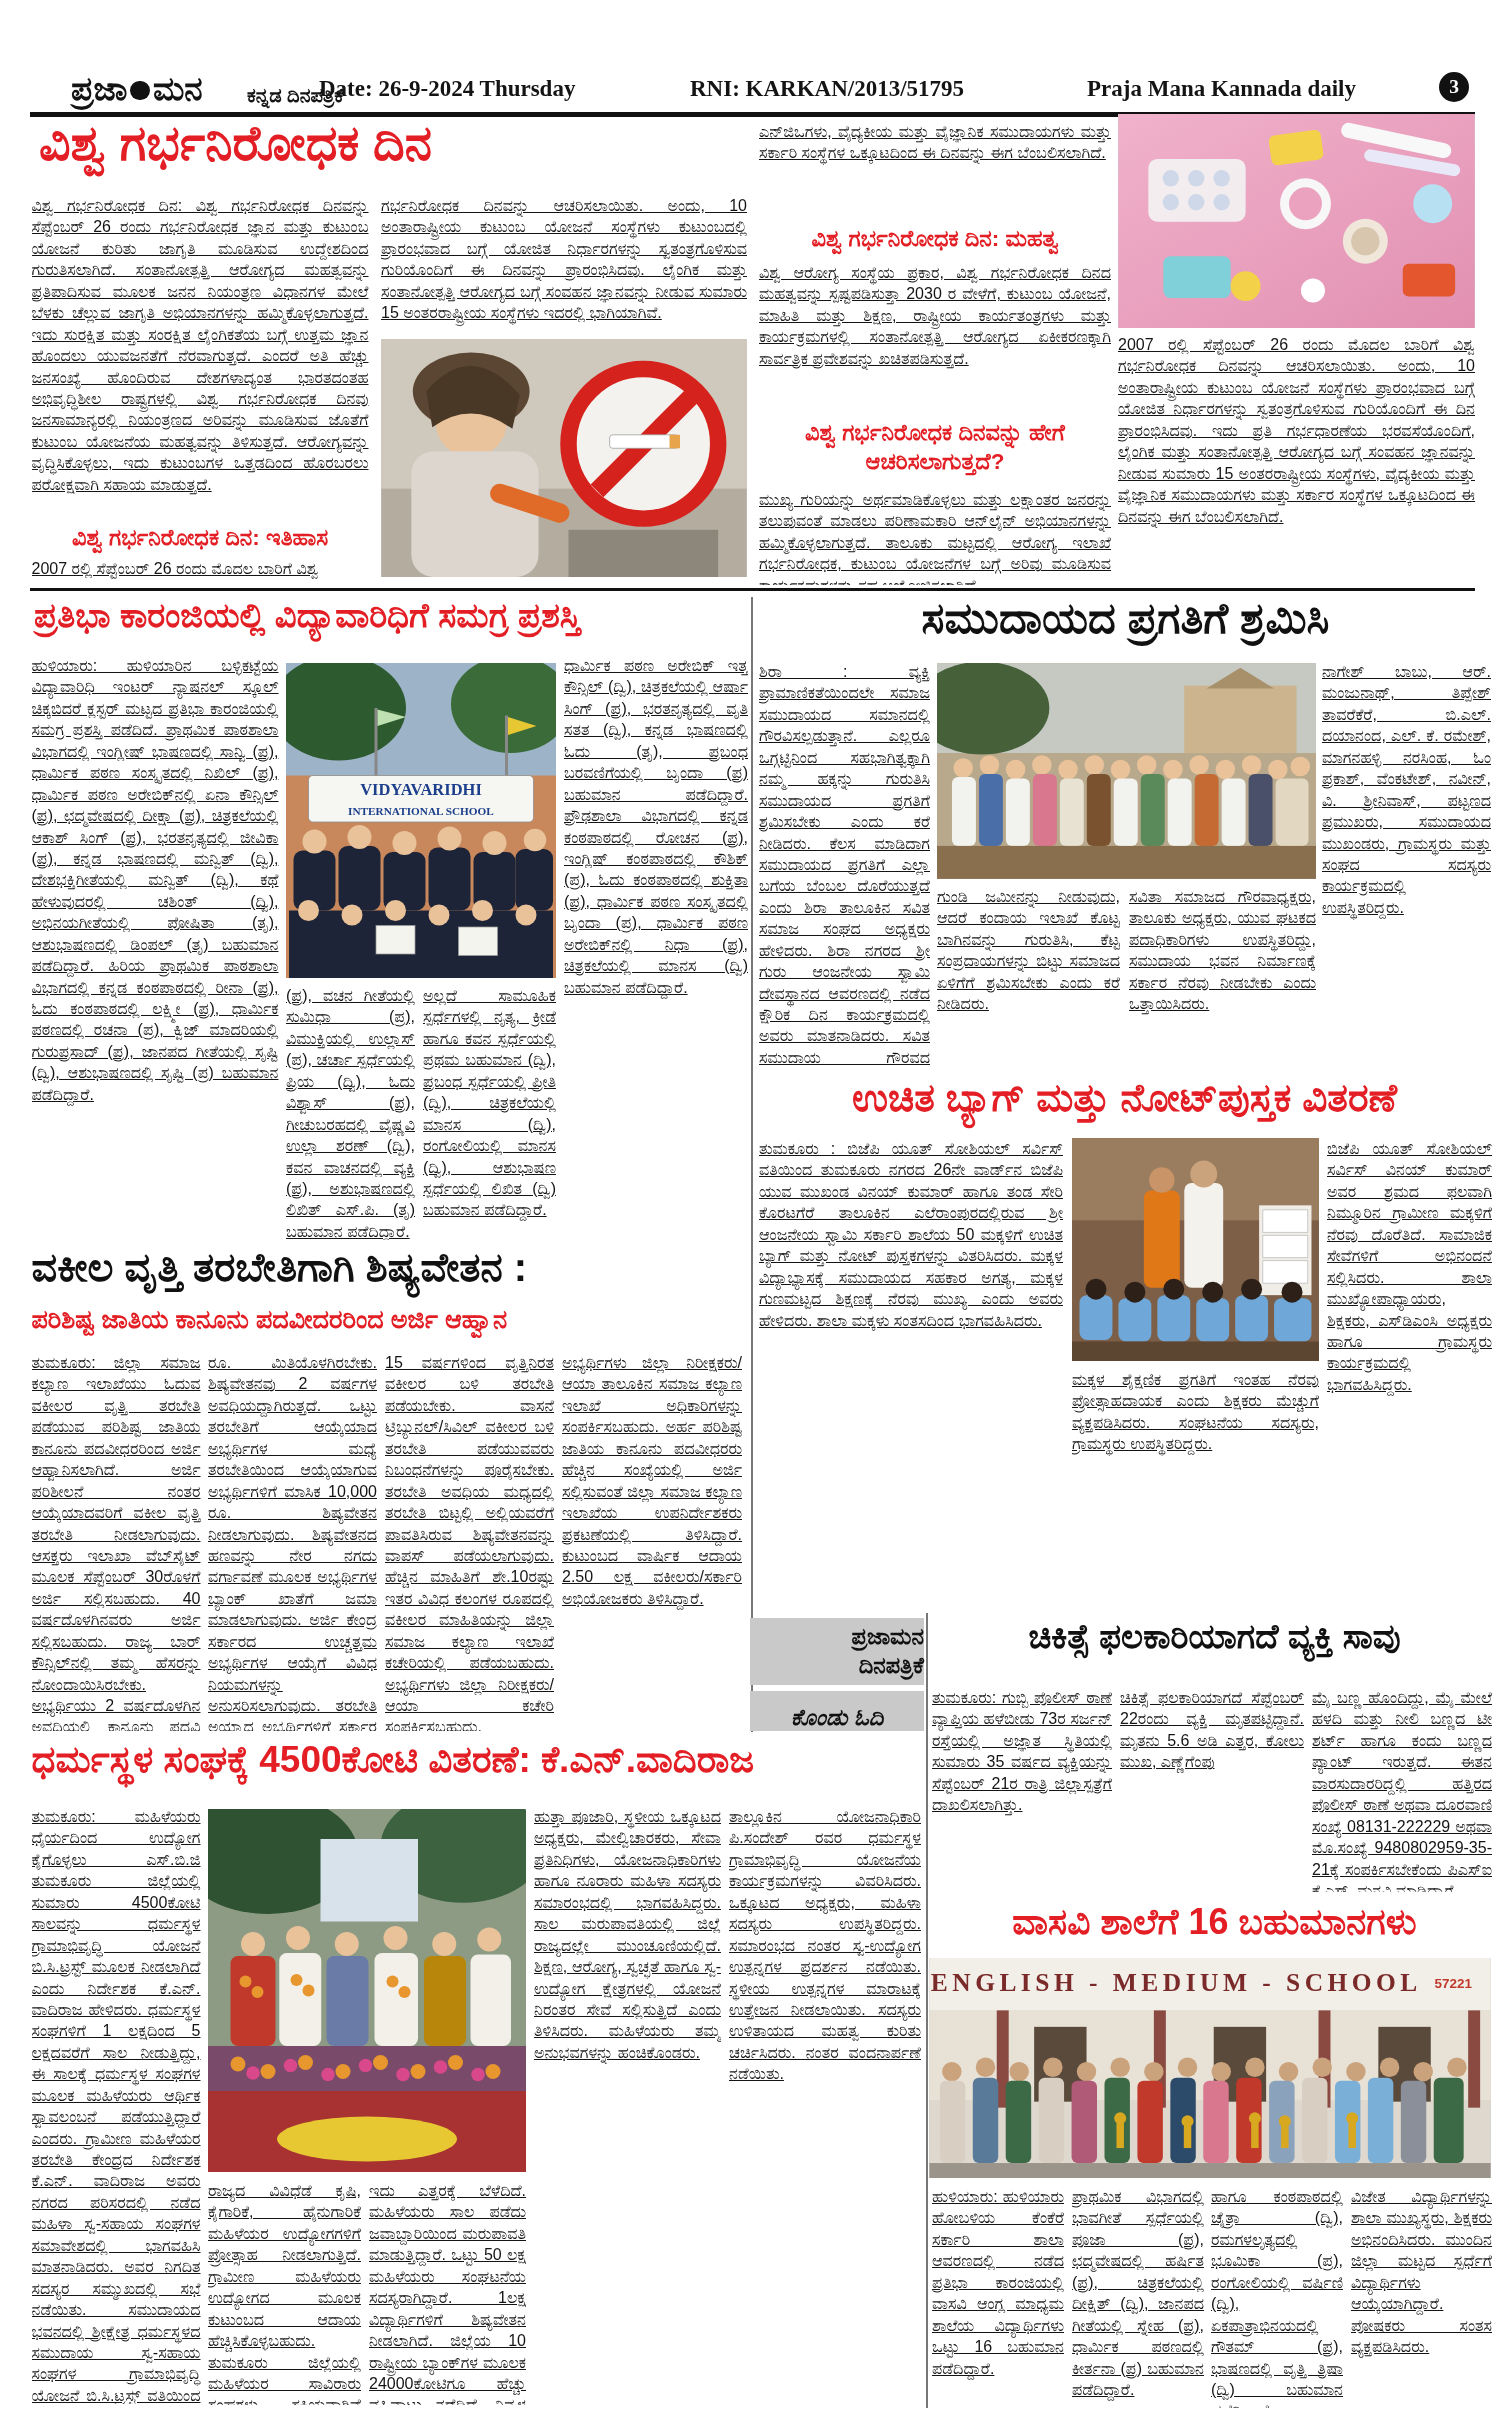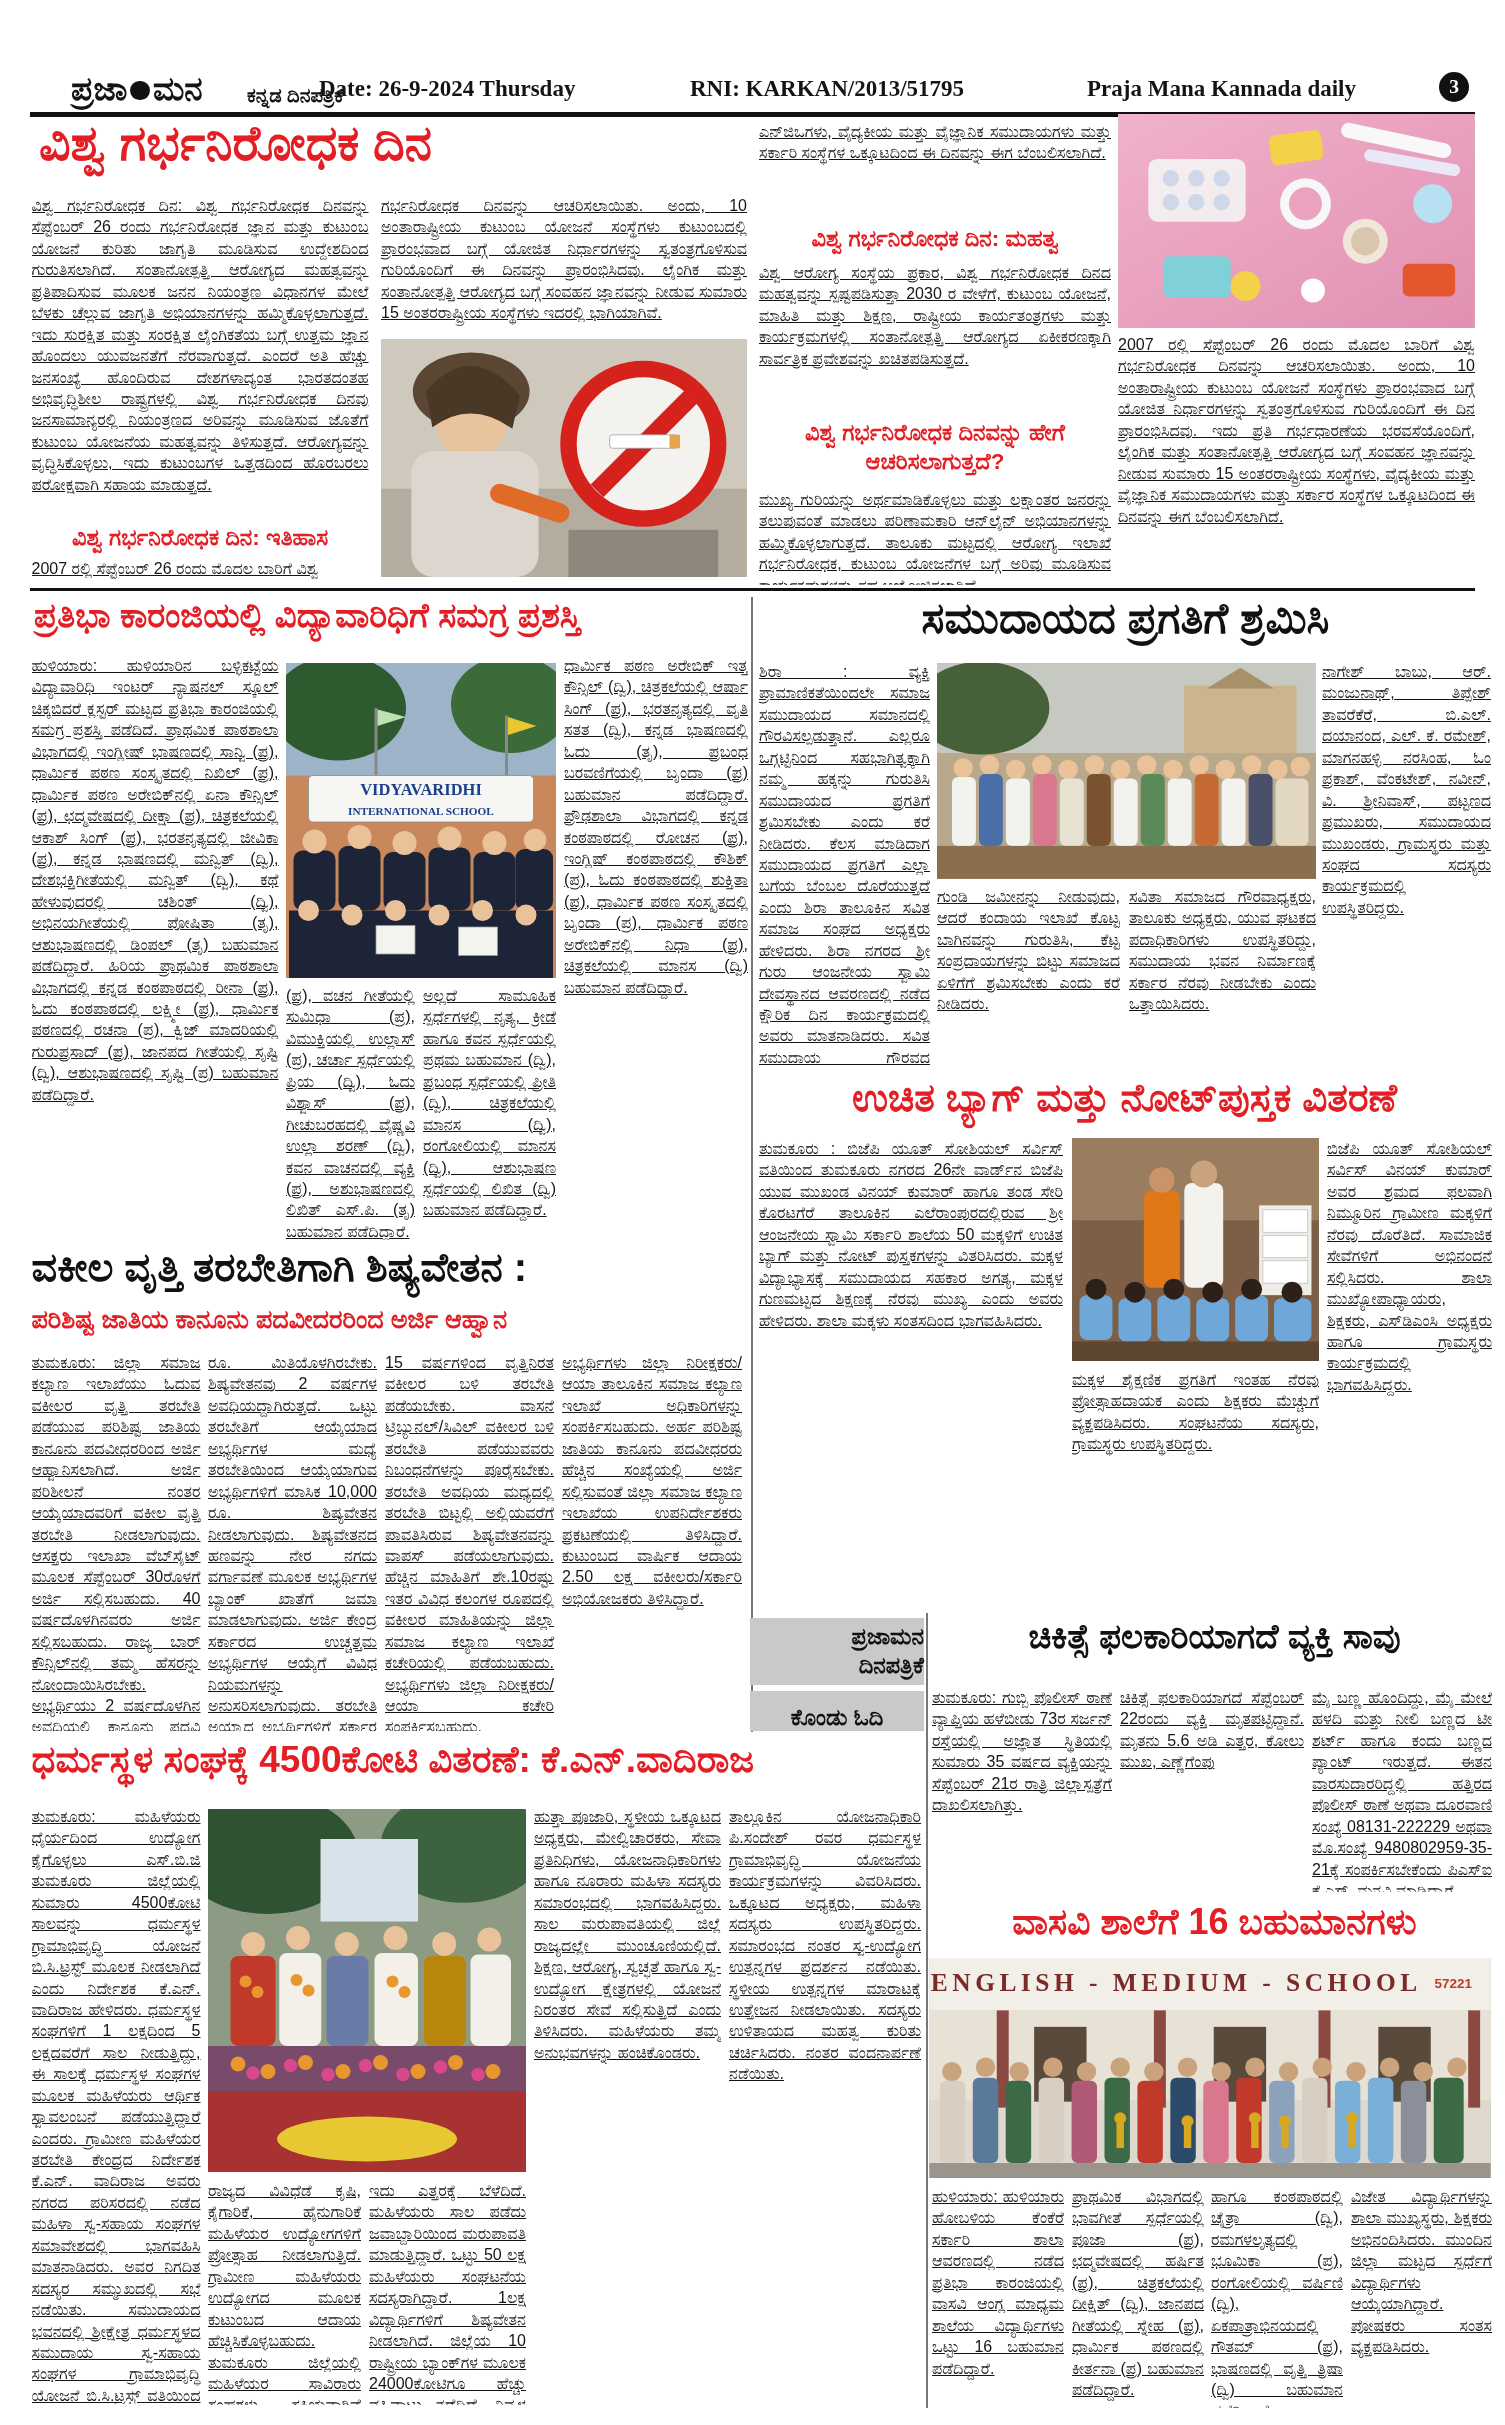--- a/index.html
+++ b/index.html
@@ -241,21 +241,21 @@
   <div class="abs head-red" style="left:31.5px;top:1307px;width:570px;font-size:25.5px;line-height:1;">ಪರಿಶಿಷ್ಟ ಜಾತಿಯ ಕಾನೂನು ಪದವೀದರರಿಂದ ಅರ್ಜಿ ಆಹ್ವಾನ</div>
   <div class="abs txt" style="left:31.5px;top:1352px;width:169px;height:379px;">ತುಮಕೂರು: ಜಿಲ್ಲಾ ಸಮಾಜ ಕಲ್ಯಾಣ ಇಲಾಖೆಯು ಓದುವ ವಕೀಲರ ವೃತ್ತಿ ತರಬೇತಿ ಪಡೆಯುವ ಪರಿಶಿಷ್ಟ ಜಾತಿಯ ಕಾನೂನು ಪದವೀಧರರಿಂದ ಅರ್ಜಿ ಆಹ್ವಾನಿಸಲಾಗಿದೆ. ಅರ್ಜಿ ಪರಿಶೀಲನೆ ನಂತರ ಆಯ್ಕೆಯಾದವರಿಗೆ ವಕೀಲ ವೃತ್ತಿ ತರಬೇತಿ ನೀಡಲಾಗುವುದು. ಆಸಕ್ತರು ಇಲಾಖಾ ವೆಬ್‌ಸೈಟ್ ಮೂಲಕ ಸೆಪ್ಟೆಂಬರ್ 30ರೊಳಗೆ ಅರ್ಜಿ ಸಲ್ಲಿಸಬಹುದು. 40 ವರ್ಷದೊಳಗಿನವರು ಅರ್ಜಿ ಸಲ್ಲಿಸಬಹುದು. ರಾಜ್ಯ ಬಾರ್ ಕೌನ್ಸಿಲ್‌ನಲ್ಲಿ ತಮ್ಮ ಹೆಸರನ್ನು ನೋಂದಾಯಿಸಿರಬೇಕು. ಅಭ್ಯರ್ಥಿಯು 2 ವರ್ಷದೊಳಗಿನ ಅವಧಿಯಲ್ಲಿ ಕಾನೂನು ಪದವಿ ಪಡೆದಿರಬೇಕು ಹಾಗೂ ಅವರ ಕುಟುಂಬದ ವಾರ್ಷಿಕ ಆದಾಯ 2.50 ಲಕ್ಷ</div>
   <div class="abs txt" style="left:208px;top:1352px;width:169px;height:379px;">ರೂ. ಮಿತಿಯೊಳಗಿರಬೇಕು. ಶಿಷ್ಯವೇತನವು 2 ವರ್ಷಗಳ ಅವಧಿಯದ್ದಾಗಿರುತ್ತದೆ. ಒಟ್ಟು ತರಬೇತಿಗೆ ಆಯ್ಕೆಯಾದ ಅಭ್ಯರ್ಥಿಗಳ ಮಧ್ಯೆ ತರಬೇತಿಯಿಂದ ಆಯ್ಕೆಯಾಗುವ ಅಭ್ಯರ್ಥಿಗಳಿಗೆ ಮಾಸಿಕ 10,000 ರೂ. ಶಿಷ್ಯವೇತನ ನೀಡಲಾಗುವುದು. ಶಿಷ್ಯವೇತನದ ಹಣವನ್ನು ನೇರ ನಗದು ವರ್ಗಾವಣೆ ಮೂಲಕ ಅಭ್ಯರ್ಥಿಗಳ ಬ್ಯಾಂಕ್ ಖಾತೆಗೆ ಜಮಾ ಮಾಡಲಾಗುವುದು. ಅರ್ಜಿ ಕೇಂದ್ರ ಸರ್ಕಾರದ ಉಚ್ಚತ್ತಮ ಅಭ್ಯರ್ಥಿಗಳ ಆಯ್ಕೆಗೆ ವಿವಿಧ ನಿಯಮಗಳನ್ನು ಅನುಸರಿಸಲಾಗುವುದು. ತರಬೇತಿ ಅಯ್ಯಾದ ಅಭ್ಯರ್ಥಿಗಳಿಗೆ ಸರ್ಕಾರ ನಿರ್ದೇಶನ ಅಧಿಸೂಚನೆ ಪ್ರಕಟಿಸಿದೆ.</div>
   <div class="abs txt" style="left:385px;top:1352px;width:169px;height:379px;">15 ವರ್ಷಗಳಿಂದ ವೃತ್ತಿನಿರತ ವಕೀಲರ ಬಳಿ ತರಬೇತಿ ಪಡೆಯಬೇಕು. ವಾಸನೆ ಟ್ರಿಬ್ಯುನಲ್/ಸಿವಿಲ್ ವಕೀಲರ ಬಳಿ ತರಬೇತಿ ಪಡೆಯುವವರು ನಿಬಂಧನೆಗಳನ್ನು ಪೂರೈಸಬೇಕು. ತರಬೇತಿ ಅವಧಿಯ ಮಧ್ಯದಲ್ಲಿ ತರಬೇತಿ ಬಿಟ್ಟಲ್ಲಿ ಅಲ್ಲಿಯವರೆಗೆ ಪಾವತಿಸಿರುವ ಶಿಷ್ಯವೇತನವನ್ನು ವಾಪಸ್ ಪಡೆಯಲಾಗುವುದು. ಹೆಚ್ಚಿನ ಮಾಹಿತಿಗೆ ಶೇ.10ರಷ್ಟು ಇತರ ವಿವಿಧ ಕಲಂಗಳ ರೂಪದಲ್ಲಿ ವಕೀಲರ ಮಾಹಿತಿಯನ್ನು ಜಿಲ್ಲಾ ಸಮಾಜ ಕಲ್ಯಾಣ ಇಲಾಖೆ ಕಚೇರಿಯಲ್ಲಿ ಪಡೆಯಬಹುದು. ಅಭ್ಯರ್ಥಿಗಳು ಜಿಲ್ಲಾ ನಿರೀಕ್ಷಕರು/ಆಯಾ ಕಚೇರಿ ಸಂಪರ್ಕಿಸಬಹುದು.</div>
   <div class="abs txt" style="left:562px;top:1352px;width:180px;height:379px;">ಅಭ್ಯರ್ಥಿಗಳು ಜಿಲ್ಲಾ ನಿರೀಕ್ಷಕರು/ಆಯಾ ತಾಲೂಕಿನ ಸಮಾಜ ಕಲ್ಯಾಣ ಇಲಾಖೆ ಅಧಿಕಾರಿಗಳನ್ನು ಸಂಪರ್ಕಿಸಬಹುದು. ಅರ್ಹ ಪರಿಶಿಷ್ಟ ಜಾತಿಯ ಕಾನೂನು ಪದವೀಧರರು ಹೆಚ್ಚಿನ ಸಂಖ್ಯೆಯಲ್ಲಿ ಅರ್ಜಿ ಸಲ್ಲಿಸುವಂತೆ ಜಿಲ್ಲಾ ಸಮಾಜ ಕಲ್ಯಾಣ ಇಲಾಖೆಯ ಉಪನಿರ್ದೇಶಕರು ಪ್ರಕಟಣೆಯಲ್ಲಿ ತಿಳಿಸಿದ್ದಾರೆ. ಕುಟುಂಬದ ವಾರ್ಷಿಕ ಆದಾಯ 2.50 ಲಕ್ಷ ವಕೀಲರು/ಸರ್ಕಾರಿ ಅಭಿಯೋಜಕರು ತಿಳಿಸಿದ್ದಾರೆ.</div>
 
   <div class="abs graybox" style="left:750px;top:1618px;width:174px;height:67px;font-size:22.5px;line-height:1.25;flex-direction:column;">
     <span>ಪ್ರಜಾಮನ</span>
     <span>ದಿನಪತ್ರಿಕೆ</span>
   </div>
-  <div class="abs graybox" style="left:750px;top:1691px;width:174px;height:40px;font-size:22.5px;">ಕೊಂಡು ಓದಿ</div>
+  <div class="abs graybox" style="left:750px;top:1691px;width:174px;height:40px;font-size:22.5px;font-style:italic;">ಕೊಂಡು ಓದಿ</div>
 
   <div class="abs head-blk" style="left:938px;top:1619px;width:553px;font-size:34px;text-align:center;line-height:1.05;">ಚಿಕಿತ್ಸೆ ಫಲಕಾರಿಯಾಗದೆ ವ್ಯಕ್ತಿ ಸಾವು</div>
   <div class="abs txt" style="left:932px;top:1687px;width:180px;height:205px;">ತುಮಕೂರು: ಗುಬ್ಬಿ ಪೊಲೀಸ್ ಠಾಣೆ ವ್ಯಾಪ್ತಿಯ ಹಳೆಬೀಡು 73ರ ಸರ್ಜನ್ ರಸ್ತೆಯಲ್ಲಿ ಅಜ್ಞಾತ ಸ್ಥಿತಿಯಲ್ಲಿ ಸುಮಾರು 35 ವರ್ಷದ ವ್ಯಕ್ತಿಯನ್ನು ಸೆಪ್ಟೆಂಬರ್ 21ರ ರಾತ್ರಿ ಜಿಲ್ಲಾಸ್ಪತ್ರೆಗೆ ದಾಖಲಿಸಲಾಗಿತ್ತು.</div>
   <div class="abs txt" style="left:1120px;top:1687px;width:184px;height:205px;">ಚಿಕಿತ್ಸೆ ಫಲಕಾರಿಯಾಗದೆ ಸೆಪ್ಟೆಂಬರ್ 22ರಂದು ವ್ಯಕ್ತಿ ಮೃತಪಟ್ಟಿದ್ದಾನೆ. ಮೃತನು 5.6 ಅಡಿ ಎತ್ತರ, ಕೋಲು ಮುಖ, ಎಣ್ಣೆಗೆಂಪು</div>
   <div class="abs txt" style="left:1312px;top:1687px;width:180px;height:205px;">ಮೈ ಬಣ್ಣ ಹೊಂದಿದ್ದು, ಮೈ ಮೇಲೆ ಹಳದಿ ಮತ್ತು ನೀಲಿ ಬಣ್ಣದ ಟೀ ಶರ್ಟ್ ಹಾಗೂ ಕಂದು ಬಣ್ಣದ ಪ್ಯಾಂಟ್ ಇರುತ್ತದೆ. ಈತನ ವಾರಸುದಾರರಿದ್ದಲ್ಲಿ ಹತ್ತಿರದ ಪೊಲೀಸ್ ಠಾಣೆ ಅಥವಾ ದೂರವಾಣಿ ಸಂಖ್ಯೆ 08131-222229 ಅಥವಾ ಮೊ.ಸಂಖ್ಯೆ 9480802959-35-21ಕ್ಕೆ ಸಂಪರ್ಕಿಸಬೇಕೆಂದು ಪಿಎಸ್‌ಐ ಕೆ.ಎಸ್. ಮನವಿ ಮಾಡಿದ್ದಾರೆ.</div>
 
   <div class="abs rule-v" style="left:926px;top:1613px;height:795px;"></div>
 
   <div class="abs head-red" style="left:31.5px;top:1741px;width:890px;font-size:37px;line-height:1;">ಧರ್ಮಸ್ಥಳ ಸಂಘಕ್ಕೆ 4500ಕೋಟಿ ವಿತರಣೆ: ಕೆ.ಎನ್.ವಾದಿರಾಜ</div>
   <div class="abs txt" style="left:31.5px;top:1806px;width:169px;height:598px;">ತುಮಕೂರು: ಮಹಿಳೆಯರು ಧೈರ್ಯದಿಂದ ಉದ್ಯೋಗ ಕೈಗೊಳ್ಳಲು ಎಸ್.ಬಿ.ಜಿ ತುಮಕೂರು ಜಿಲ್ಲೆಯಲ್ಲಿ ಸುಮಾರು 4500ಕೋಟಿ ಸಾಲವನ್ನು ಧರ್ಮಸ್ಥಳ ಗ್ರಾಮಾಭಿವೃದ್ಧಿ ಯೋಜನೆ ಬಿ.ಸಿ.ಟ್ರಸ್ಟ್ ಮೂಲಕ ನೀಡಲಾಗಿದೆ ಎಂದು ನಿರ್ದೇಶಕ ಕೆ.ಎನ್. ವಾದಿರಾಜ ಹೇಳಿದರು. ಧರ್ಮಸ್ಥಳ ಸಂಘಗಳಿಗೆ 1 ಲಕ್ಷದಿಂದ 5 ಲಕ್ಷದವರೆಗೆ ಸಾಲ ನೀಡುತ್ತಿದ್ದು, ಈ ಸಾಲಕ್ಕೆ ಧರ್ಮಸ್ಥಳ ಸಂಘಗಳ ಮೂಲಕ ಮಹಿಳೆಯರು ಆರ್ಥಿಕ ಸ್ವಾವಲಂಬನೆ ಪಡೆಯುತ್ತಿದ್ದಾರೆ ಎಂದರು. ಗ್ರಾಮೀಣ ಮಹಿಳೆಯರ ತರಬೇತಿ ಕೇಂದ್ರದ ನಿರ್ದೇಶಕ ಕೆ.ಎನ್. ವಾದಿರಾಜ ಅವರು ನಗರದ ಪರಿಸರದಲ್ಲಿ ನಡೆದ ಮಹಿಳಾ ಸ್ವ-ಸಹಾಯ ಸಂಘಗಳ ಸಮಾವೇಶದಲ್ಲಿ ಭಾಗವಹಿಸಿ ಮಾತನಾಡಿದರು. ಅವರ ನಿಗದಿತ ಸದಸ್ಯರ ಸಮ್ಮುಖದಲ್ಲಿ ಸಭೆ ನಡೆಯಿತು. ಸಮುದಾಯದ ಭವನದಲ್ಲಿ ಶ್ರೀಕ್ಷೇತ್ರ ಧರ್ಮಸ್ಥಳದ ಸಮುದಾಯ ಸ್ವ-ಸಹಾಯ ಸಂಘಗಳ ಗ್ರಾಮಾಭಿವೃದ್ಧಿ ಯೋಜನೆ ಬಿ.ಸಿ.ಟ್ರಸ್ಟ್ ವತಿಯಿಂದ ಕಾರ್ಯಕ್ರಮ ಹಮ್ಮಿಕೊಳ್ಳಲಾಗಿತ್ತು. ಸದಸ್ಯರು ಹೆಚ್ಚಿನ ಸಂಖ್ಯೆಯಲ್ಲಿ ಭಾಗವಹಿಸಿದ್ದರು. ಉದ್ಯೋಗ ತರಬೇತಿ ಕೇಂದ್ರ ನಿರ್ವಹಣೆ ಕುರಿತು ವಿವರಿಸಿದರು. ಅವರು ಮಾತನಾಡಿದರು. ಅವರ ನಿರೂಪಣೆಯಲ್ಲಿ ಕಾರ್ಯಕ್ರಮ ಮುಕ್ತಾಯವಾಯಿತು.</div>

